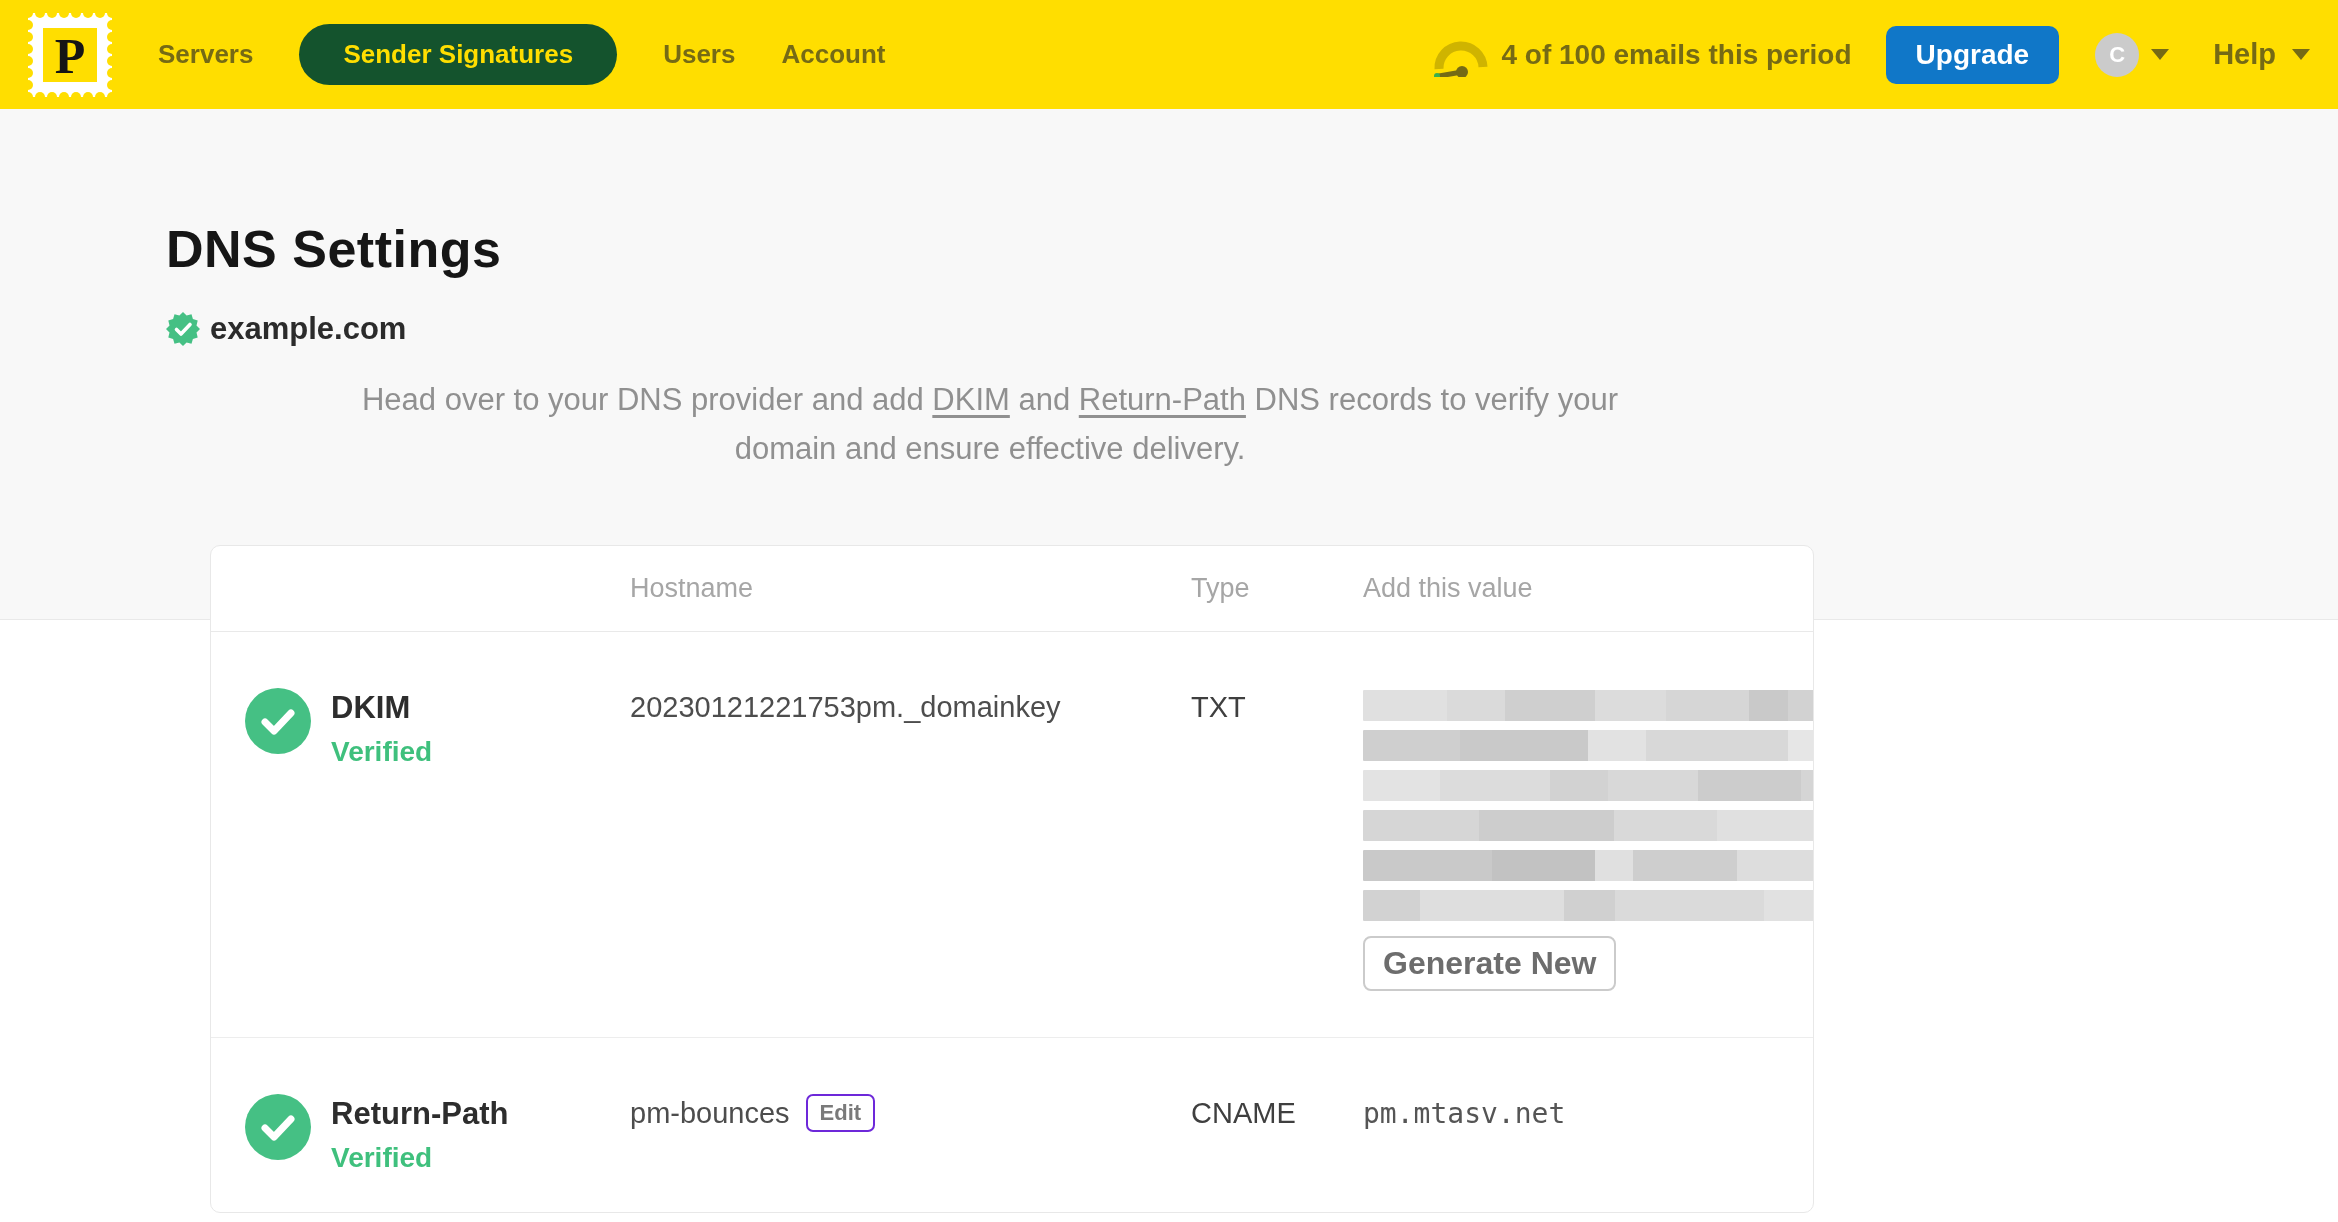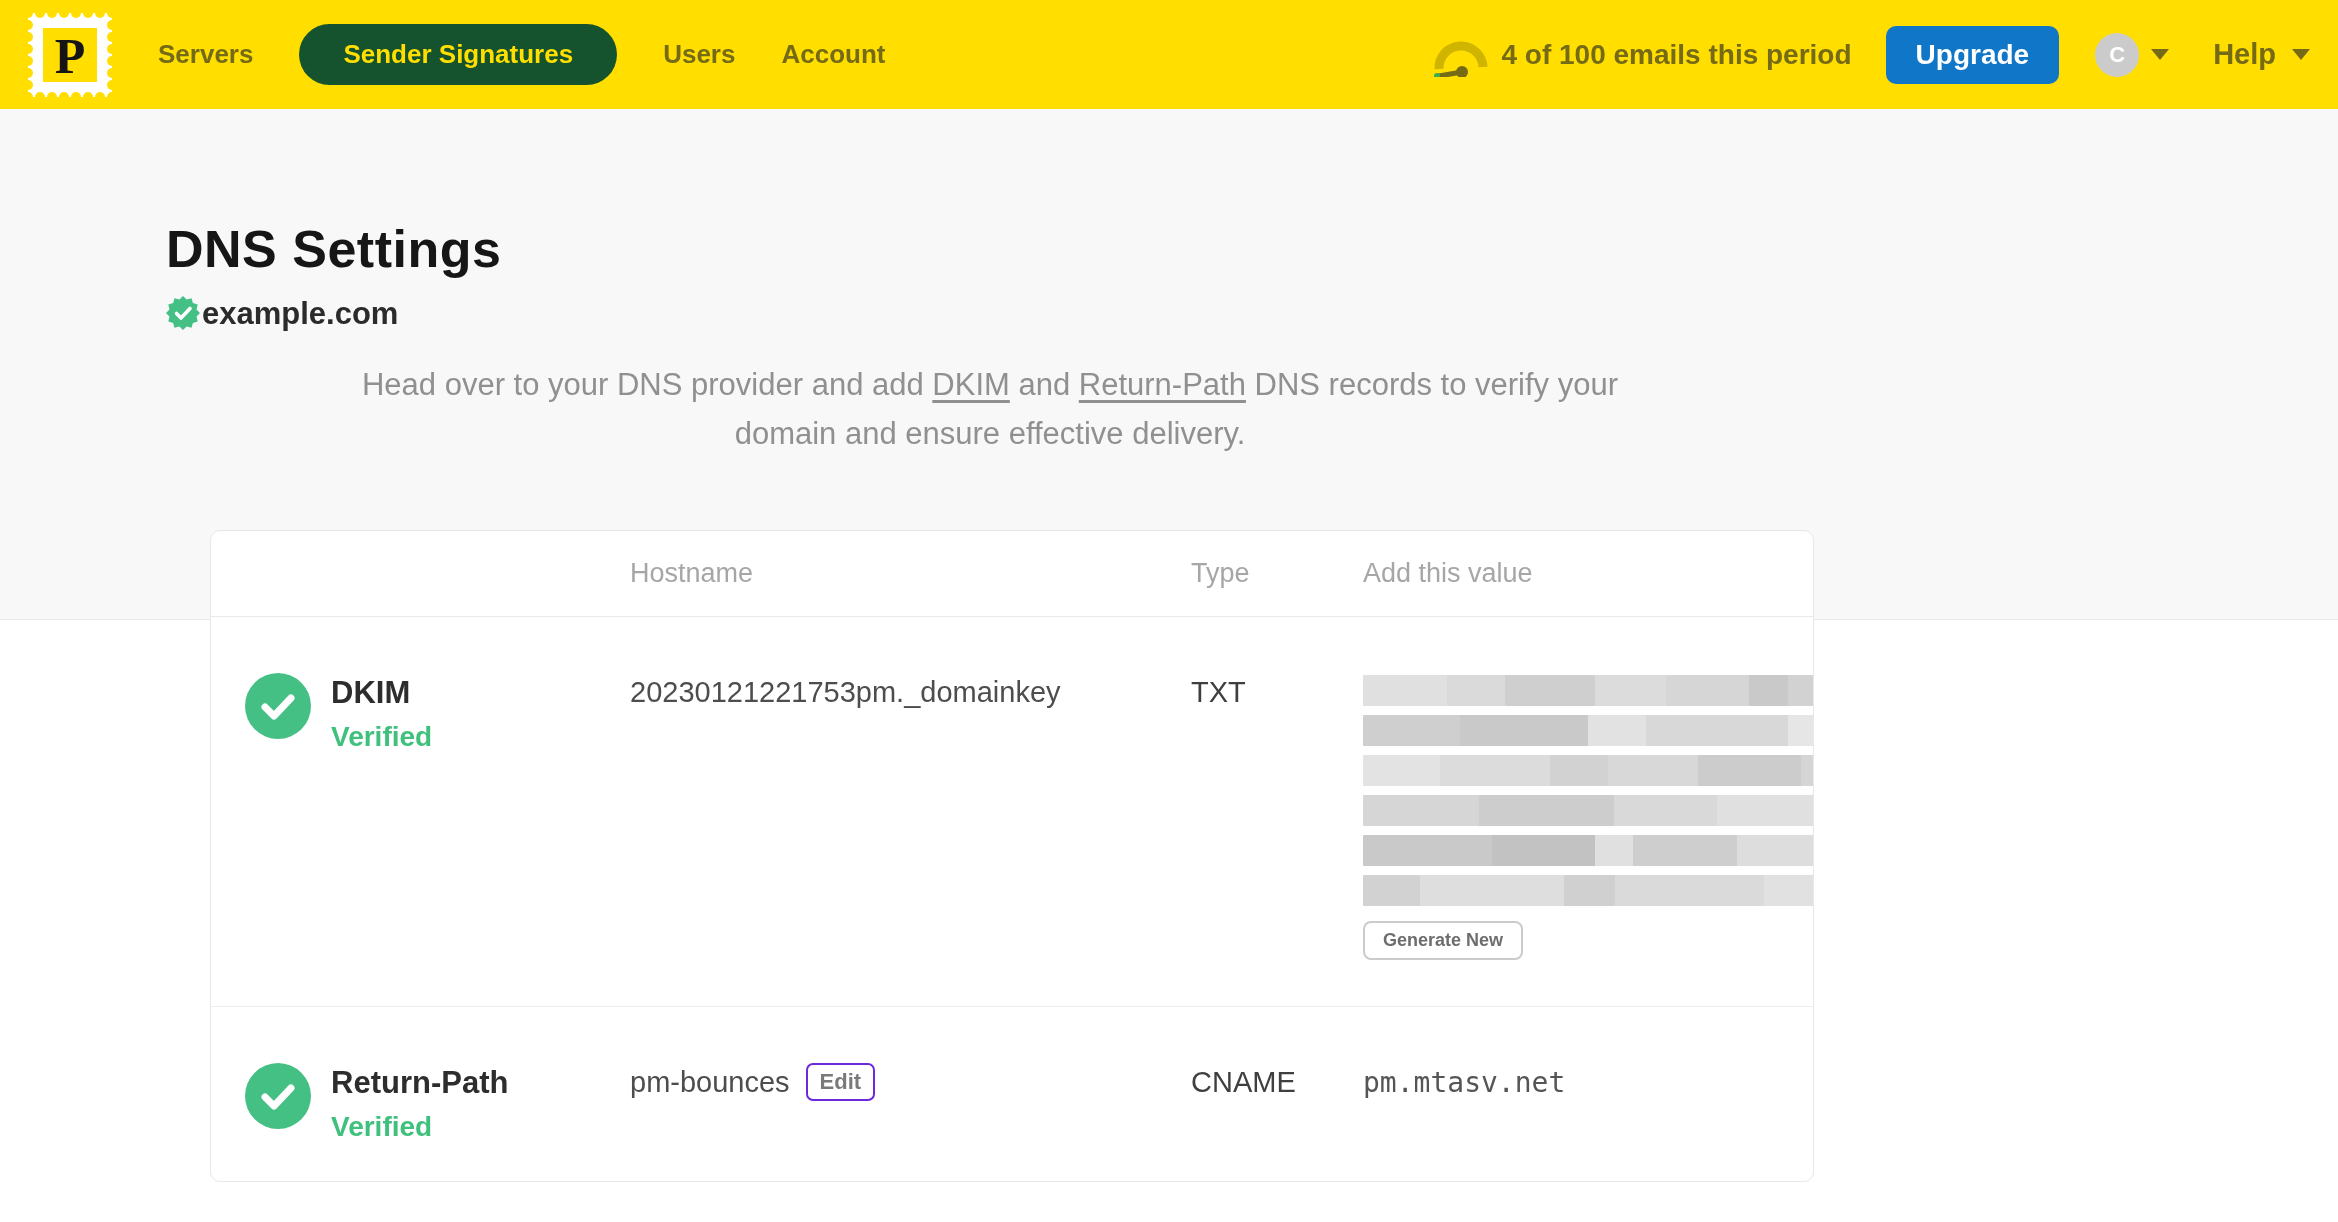--- a/index.html
+++ b/index.html
@@ -64,21 +64,21 @@
     border-right: 9px solid transparent;
     border-top: 11px solid #756a15;
     display: inline-block;
   }
   .help { margin-left: 44px; display: flex; align-items: center; gap: 16px; cursor: pointer; }
   .help-label { font-size: 29px; font-weight: bold; color: #756a15; }
 
   
   .page-content { position: relative; z-index: 1; margin-left: 166px; width: 1648px; }
   .page-title { margin-top: 110px; font-size: 52px; font-weight: bold; color: #161616; letter-spacing: 0.5px; }
-  .domain-row { margin-top: 17px; display: flex; align-items: flex-start; gap: 2px; }
+  .domain-row { margin-top: 32px; display: flex; align-items: center; gap: 10px; }
   .seal { width: 34px; height: 34px; display: block; }
   .domain-name { font-size: 31px; font-weight: bold; color: #2b2b2b; }
   .intro {
     margin-top: 28px; text-align: center;
     font-size: 31px; line-height: 49px; color: #909090;
     max-width: 1320px; margin-left: auto; margin-right: auto;
   }
   .intro a { color: #909090; text-decoration: underline; text-underline-offset: 5px; cursor: pointer; }
 
   
@@ -123,21 +123,21 @@
   .mosaic-row:nth-child(2){ background: linear-gradient(90deg,#cfcfcf 0 15%,#c9c9c9 15% 35%,#e2e2e2 35% 44%,#d8d8d8 44% 66%,#e6e6e6 66% 73%,#c7c7c7 73% 92%,#d9d9d9 92% 100%); }
   .mosaic-row:nth-child(3){ background: linear-gradient(90deg,#e3e3e3 0 12%,#dcdcdc 12% 29%,#d2d2d2 29% 38%,#d8d8d8 38% 52%,#cccccc 52% 68%,#d5d5d5 68% 82%,#dfdfdf 82% 100%); }
   .mosaic-row:nth-child(4){ background: linear-gradient(90deg,#d6d6d6 0 18%,#cdcdcd 18% 39%,#d9d9d9 39% 55%,#e0e0e0 55% 74%,#d2d2d2 74% 100%); }
   .mosaic-row:nth-child(5){ background: linear-gradient(90deg,#c9c9c9 0 20%,#c2c2c2 20% 36%,#e0e0e0 36% 42%,#cecece 42% 58%,#dddddd 58% 70%,#c6c6c6 70% 84%,#d4d4d4 84% 100%); }
   .mosaic-row:nth-child(6){ width: 89%; background: linear-gradient(90deg,#d2d2d2 0 10%,#dedede 10% 35%,#d0d0d0 35% 44%,#dadada 44% 70%,#e1e1e1 70% 80%,#cccccc 80% 100%); }
 
   .generate-btn {
     margin-top: 6px;
     background: #ffffff;
     border: 2px solid #cbcbcb; border-radius: 8px;
-    font-size: 18px; font-weight: bold; color: #6d6d6d;
+    font-size: 32px; font-weight: bold; color: #6d6d6d;
     padding: 7px 18px; cursor: pointer;
     font-family: "Liberation Sans", sans-serif;
   }
 </style>
 </head>
 <body>
 
 <div class="top-shade"></div>
 
 <header class="topbar">

